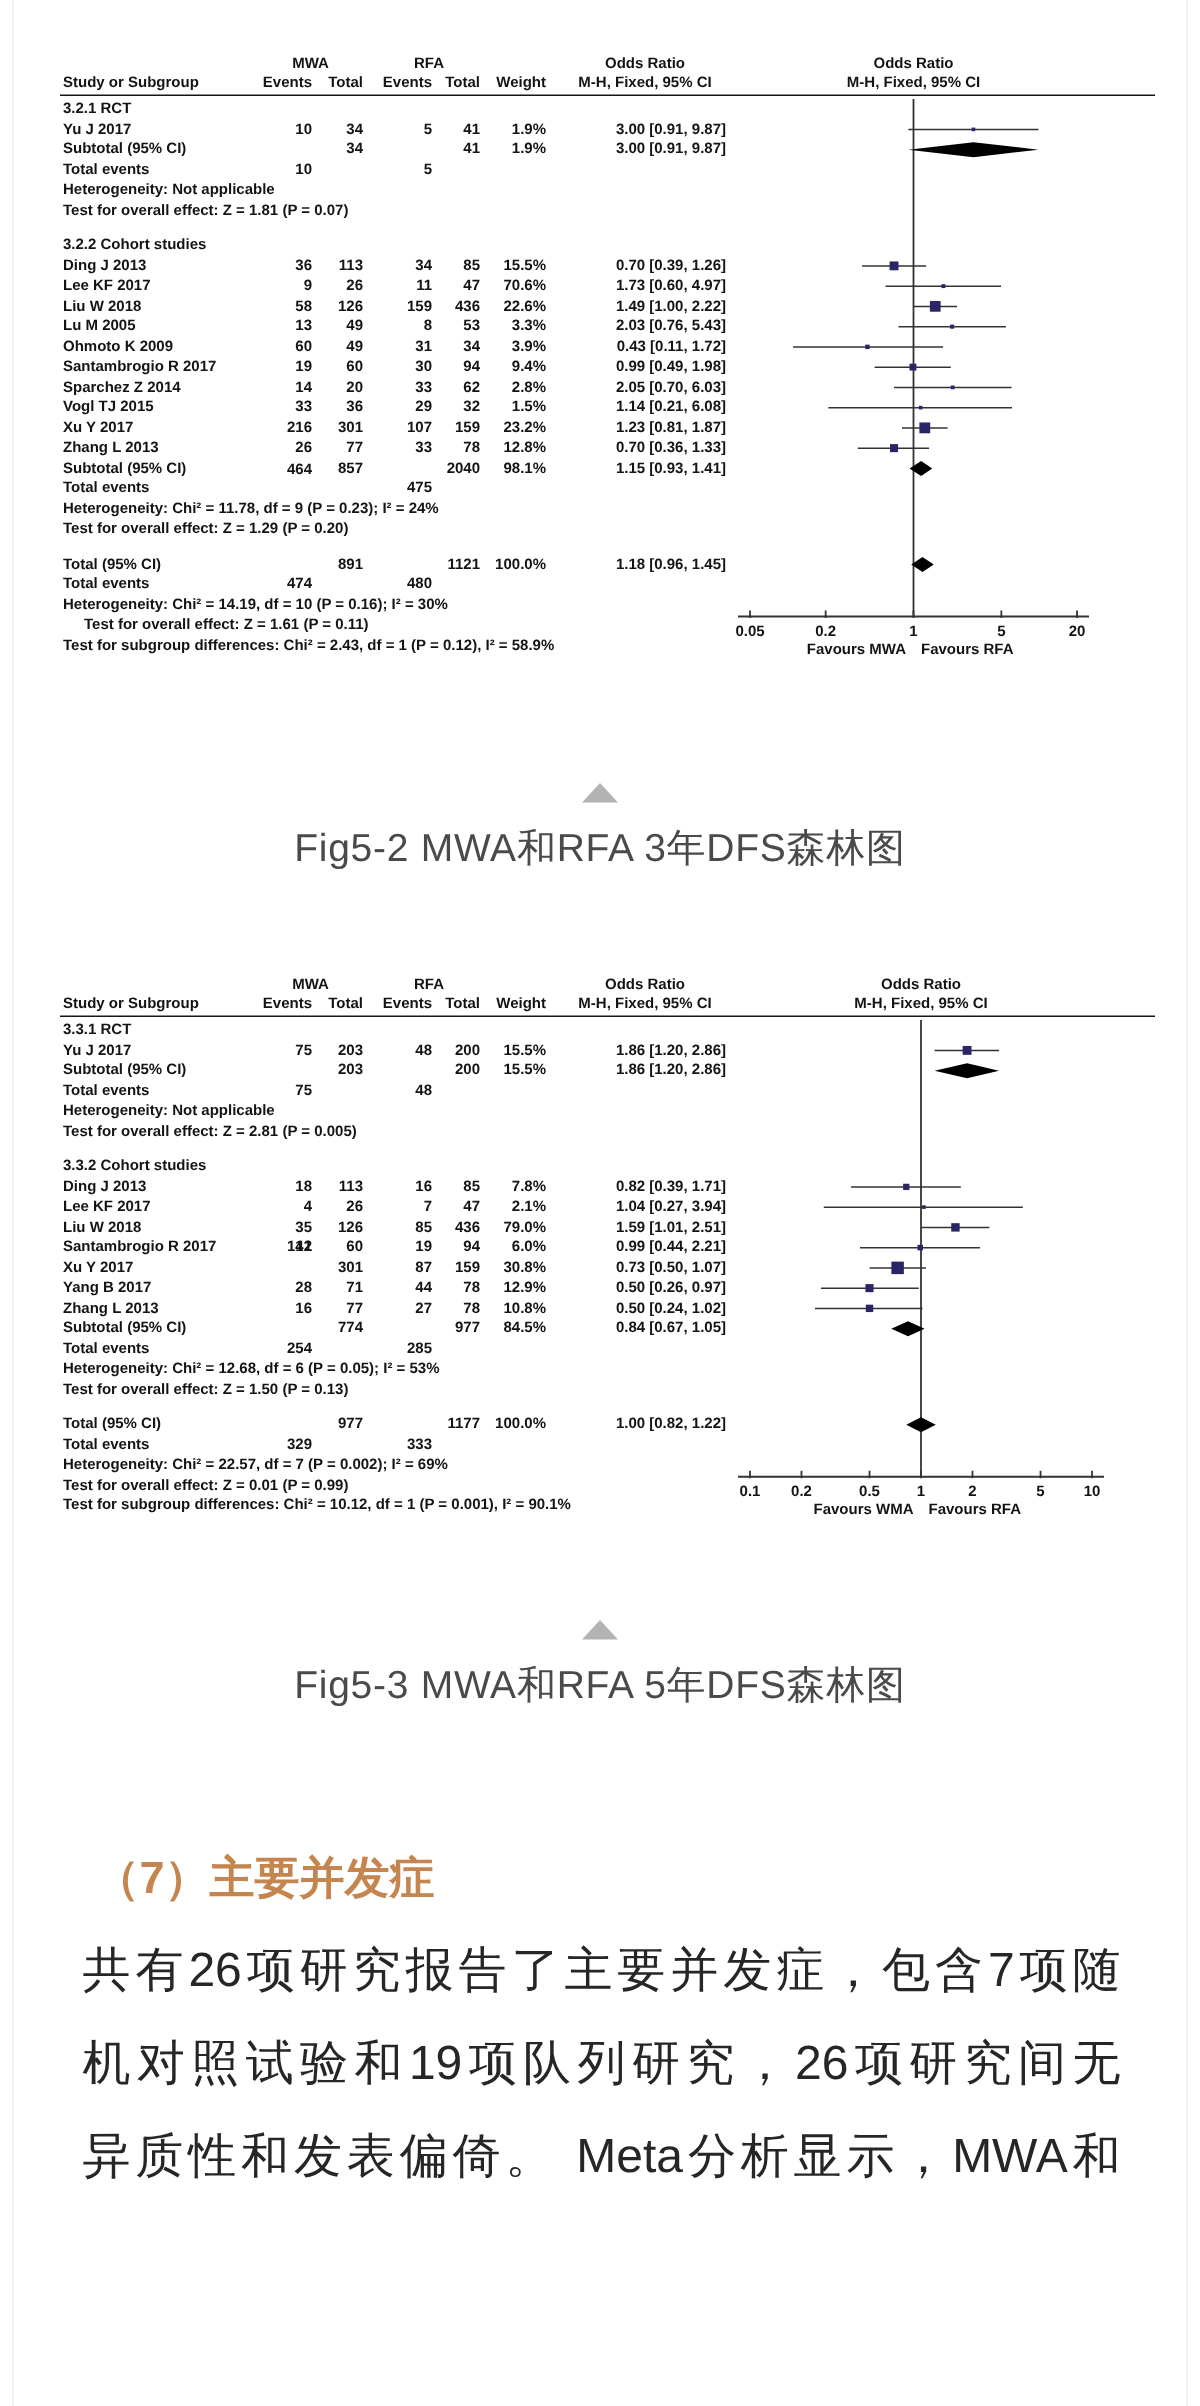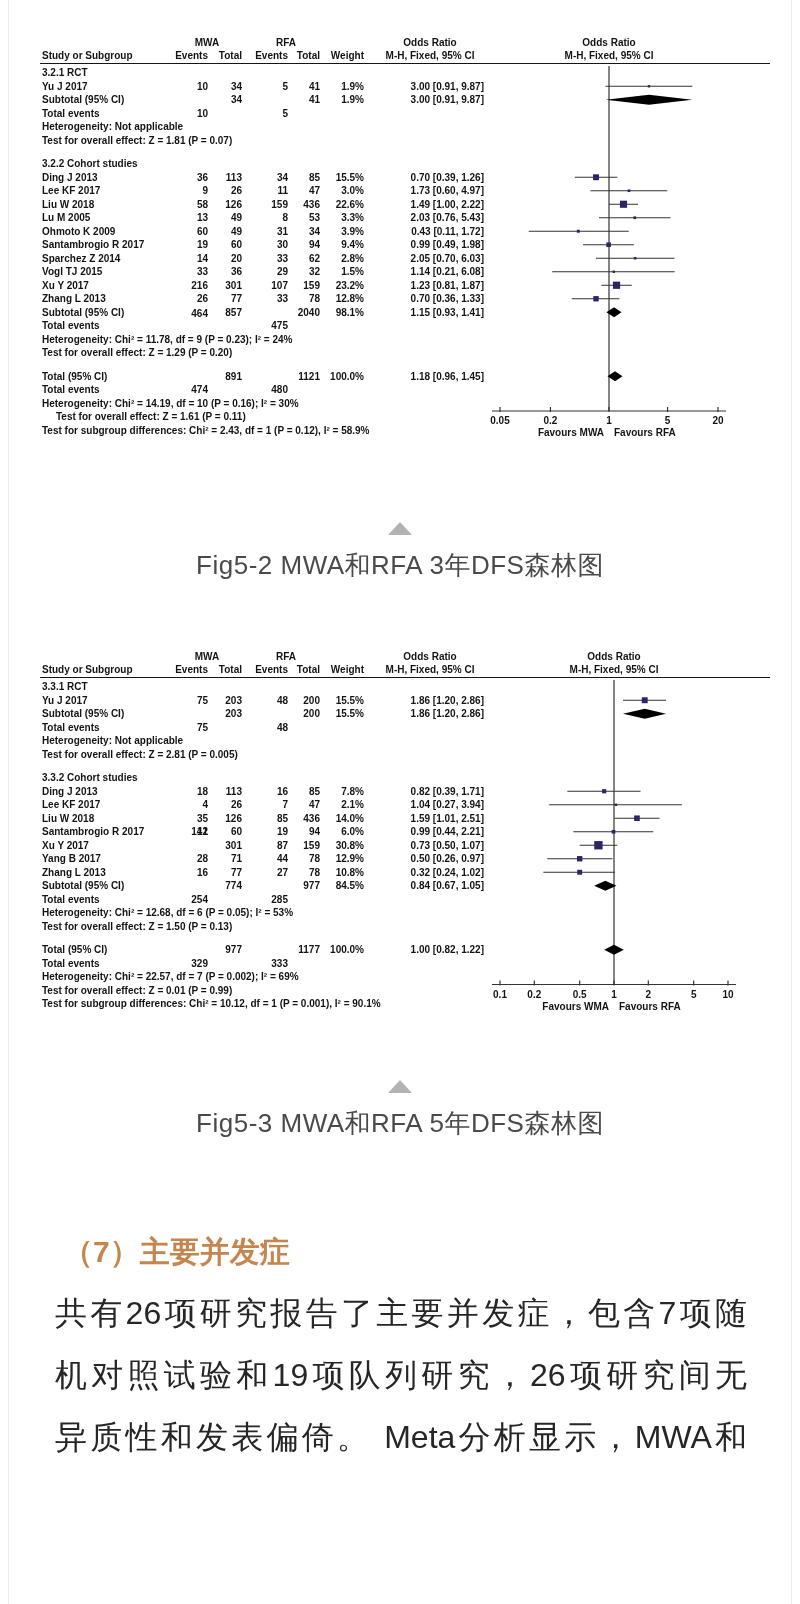--- a/index.html
+++ b/index.html
@@ -74,21 +74,21 @@
       <span class="pos ra" style="left:202px;top:134.5px">113</span>
       <span class="pos ra" style="left:248px;top:134.5px">34</span>
       <span class="pos ra" style="left:280px;top:134.5px">85</span>
       <span class="pos ra" style="left:324px;top:134.5px">15.5%</span>
       <span class="pos ra" style="left:444px;top:134.5px">0.70 [0.39, 1.26]</span>
       <span class="pos " style="left:2px;top:148px">Lee KF 2017</span>
       <span class="pos ra" style="left:168px;top:148px">9</span>
       <span class="pos ra" style="left:202px;top:148px">26</span>
       <span class="pos ra" style="left:248px;top:148px">11</span>
       <span class="pos ra" style="left:280px;top:148px">47</span>
-      <span class="pos ra" style="left:324px;top:148px">3.0%</span>
+      <span class="pos ra" style="left:324px;top:148px">70.6%</span>
       <span class="pos ra" style="left:444px;top:148px">1.73 [0.60, 4.97]</span>
       <span class="pos " style="left:2px;top:161.5px">Liu W 2018</span>
       <span class="pos ra" style="left:168px;top:161.5px">58</span>
       <span class="pos ra" style="left:202px;top:161.5px">126</span>
       <span class="pos ra" style="left:248px;top:161.5px">159</span>
       <span class="pos ra" style="left:280px;top:161.5px">436</span>
       <span class="pos ra" style="left:324px;top:161.5px">22.6%</span>
       <span class="pos ra" style="left:444px;top:161.5px">1.49 [1.00, 2.22]</span>
       <span class="pos " style="left:2px;top:175px">Lu M 2005</span>
       <span class="pos ra" style="left:168px;top:175px">13</span>
@@ -251,21 +251,21 @@
       <span class="pos ra" style="left:202px;top:148px">26</span>
       <span class="pos ra" style="left:248px;top:148px">7</span>
       <span class="pos ra" style="left:280px;top:148px">47</span>
       <span class="pos ra" style="left:324px;top:148px">2.1%</span>
       <span class="pos ra" style="left:444px;top:148px">1.04 [0.27, 3.94]</span>
       <span class="pos " style="left:2px;top:161.5px">Liu W 2018</span>
       <span class="pos ra" style="left:168px;top:161.5px">35</span>
       <span class="pos ra" style="left:202px;top:161.5px">126</span>
       <span class="pos ra" style="left:248px;top:161.5px">85</span>
       <span class="pos ra" style="left:280px;top:161.5px">436</span>
-      <span class="pos ra" style="left:324px;top:161.5px">14.0%</span>
+      <span class="pos ra" style="left:324px;top:161.5px">79.0%</span>
       <span class="pos ra" style="left:444px;top:161.5px">1.59 [1.01, 2.51]</span>
       <span class="pos " style="left:2px;top:175px">Santambrogio R 2017</span>
       <span class="pos ra" style="left:168px;top:175px">12</span>
       <span class="pos ra" style="left:202px;top:175px">60</span>
       <span class="pos ra" style="left:248px;top:175px">19</span>
       <span class="pos ra" style="left:280px;top:175px">94</span>
       <span class="pos ra" style="left:324px;top:175px">6.0%</span>
       <span class="pos ra" style="left:444px;top:175px">0.99 [0.44, 2.21]</span>
       <span class="pos " style="left:2px;top:188.5px">Xu Y 2017</span>
       <span class="pos ra" style="left:168px;top:175px">141</span>
@@ -280,21 +280,21 @@
       <span class="pos ra" style="left:248px;top:202px">44</span>
       <span class="pos ra" style="left:280px;top:202px">78</span>
       <span class="pos ra" style="left:324px;top:202px">12.9%</span>
       <span class="pos ra" style="left:444px;top:202px">0.50 [0.26, 0.97]</span>
       <span class="pos " style="left:2px;top:215.5px">Zhang L 2013</span>
       <span class="pos ra" style="left:168px;top:215.5px">16</span>
       <span class="pos ra" style="left:202px;top:215.5px">77</span>
       <span class="pos ra" style="left:248px;top:215.5px">27</span>
       <span class="pos ra" style="left:280px;top:215.5px">78</span>
       <span class="pos ra" style="left:324px;top:215.5px">10.8%</span>
-      <span class="pos ra" style="left:444px;top:215.5px">0.32 [0.24, 1.02]</span>
+      <span class="pos ra" style="left:444px;top:215.5px">0.50 [0.24, 1.02]</span>
       <span class="pos " style="left:2px;top:229px">Subtotal (95% CI)</span>
       <span class="pos ra" style="left:202px;top:229px">774</span>
       <span class="pos ra" style="left:280px;top:229px">977</span>
       <span class="pos ra" style="left:324px;top:229px">84.5%</span>
       <span class="pos ra" style="left:444px;top:229px">0.84 [0.67, 1.05]</span>
       <span class="pos " style="left:2px;top:242.5px">Total events</span>
       <span class="pos ra" style="left:168px;top:242.5px">254</span>
       <span class="pos ra" style="left:248px;top:242.5px">285</span>
       <span class="pos " style="left:2px;top:256px">Heterogeneity: Chi² = 12.68, df = 6 (P = 0.05); I² = 53%</span>
       <span class="pos " style="left:2px;top:269.5px">Test for overall effect: Z = 1.50 (P = 0.13)</span>

